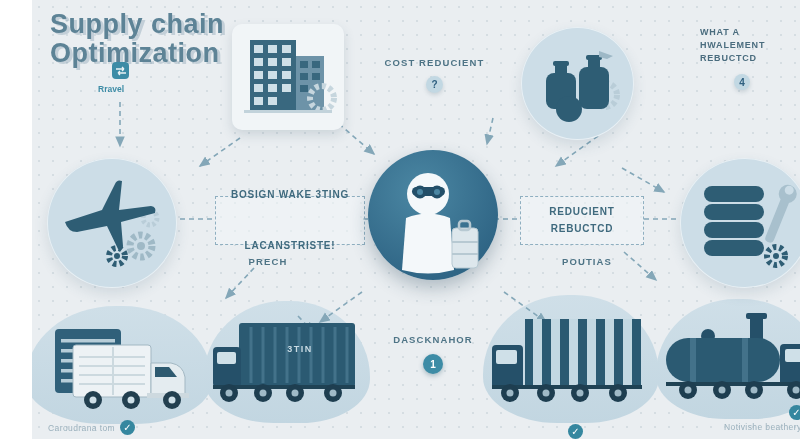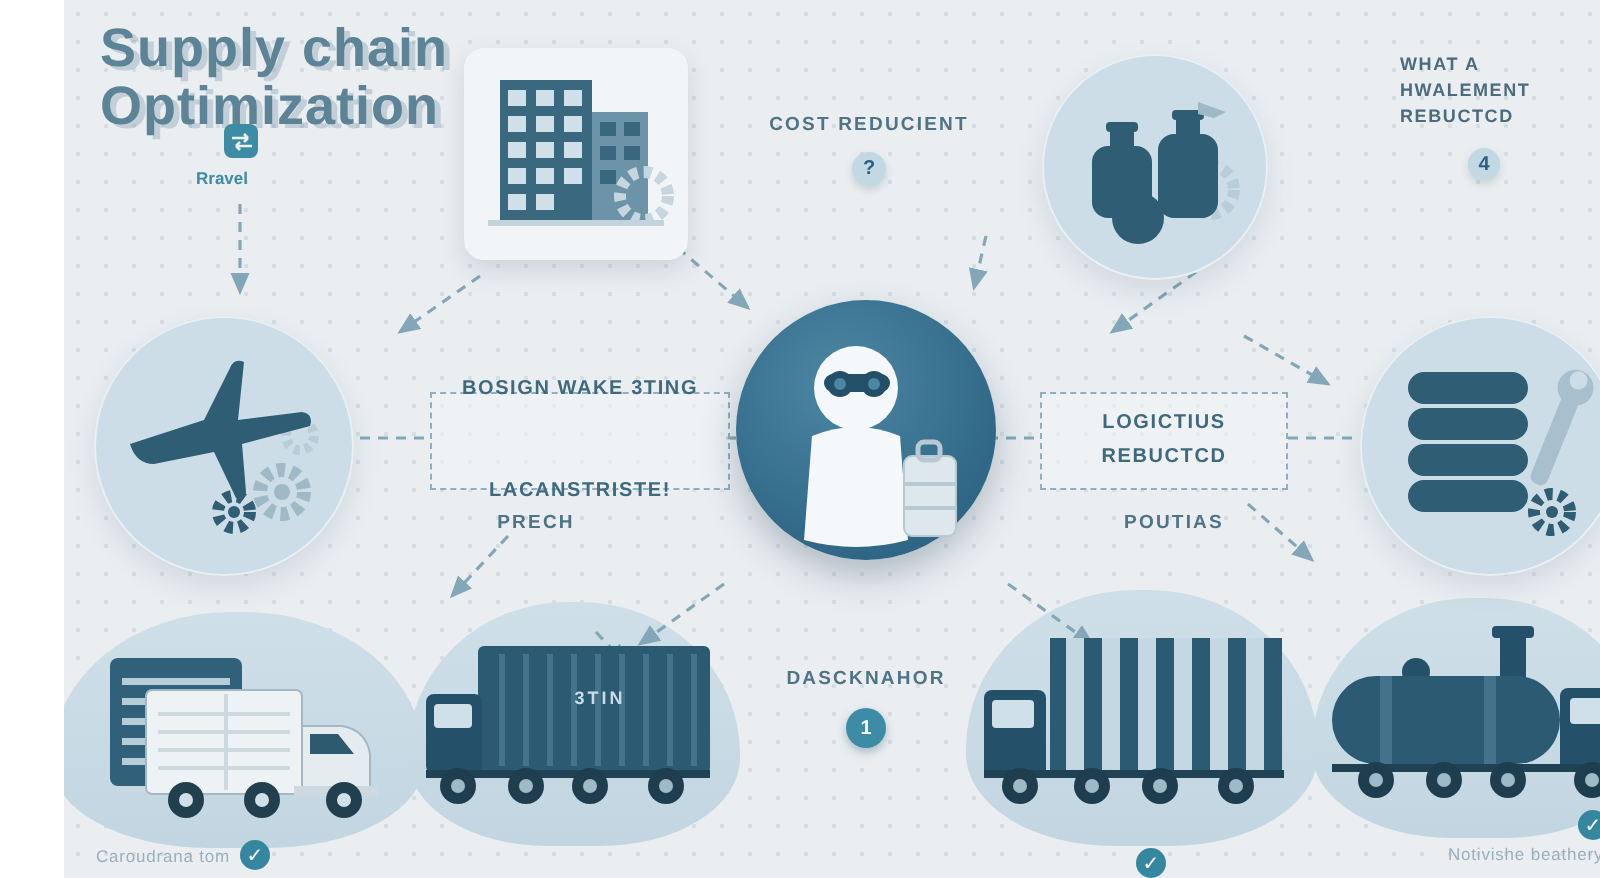--- a/index.html
+++ b/index.html
@@ -193,21 +193,21 @@
       <circle cx="52" cy="42" r="3" fill="#4b87a3"></circle>
       <circle cx="69" cy="42" r="3" fill="#4b87a3"></circle>
       <path d="M38,68 Q60,59 82,68 L86,120 Q60,127 34,120 Z" fill="#f4f8fa"></path>
       <rect x="84" y="78" width="26" height="40" rx="4" fill="#dde7ec" stroke="#b7c9d2"></rect>
       <rect x="91" y="71" width="11" height="9" rx="3" fill="none" stroke="#b7c9d2" stroke-width="2.5"></rect>
       <path d="M84,92 H110 M84,104 H110" stroke="#b7c9d2" stroke-width="2"></path>
     </svg>
   </div>
 
   <div class="abs dash-box" style="left:488px;top:196px;width:122px;height:47px;">
-    <span>LOGICTIUS</span>
+    <span>REDUCIENT</span>
     <span>REBUCTCD</span>
   </div>
 
   <div class="abs bubble" style="left:648px;top:158px;width:130px;height:130px;">
     <svg width="130" height="130" viewBox="0 0 130 130">
       <rect x="24" y="28" width="60" height="16" rx="8" fill="#2e5d74"></rect>
       <rect x="24" y="46" width="60" height="16" rx="8" fill="#2e5d74"></rect>
       <rect x="24" y="64" width="60" height="16" rx="8" fill="#2e5d74"></rect>
       <rect x="24" y="82" width="60" height="16" rx="8" fill="#2e5d74"></rect>
       <g transform="rotate(22 98 60)">

